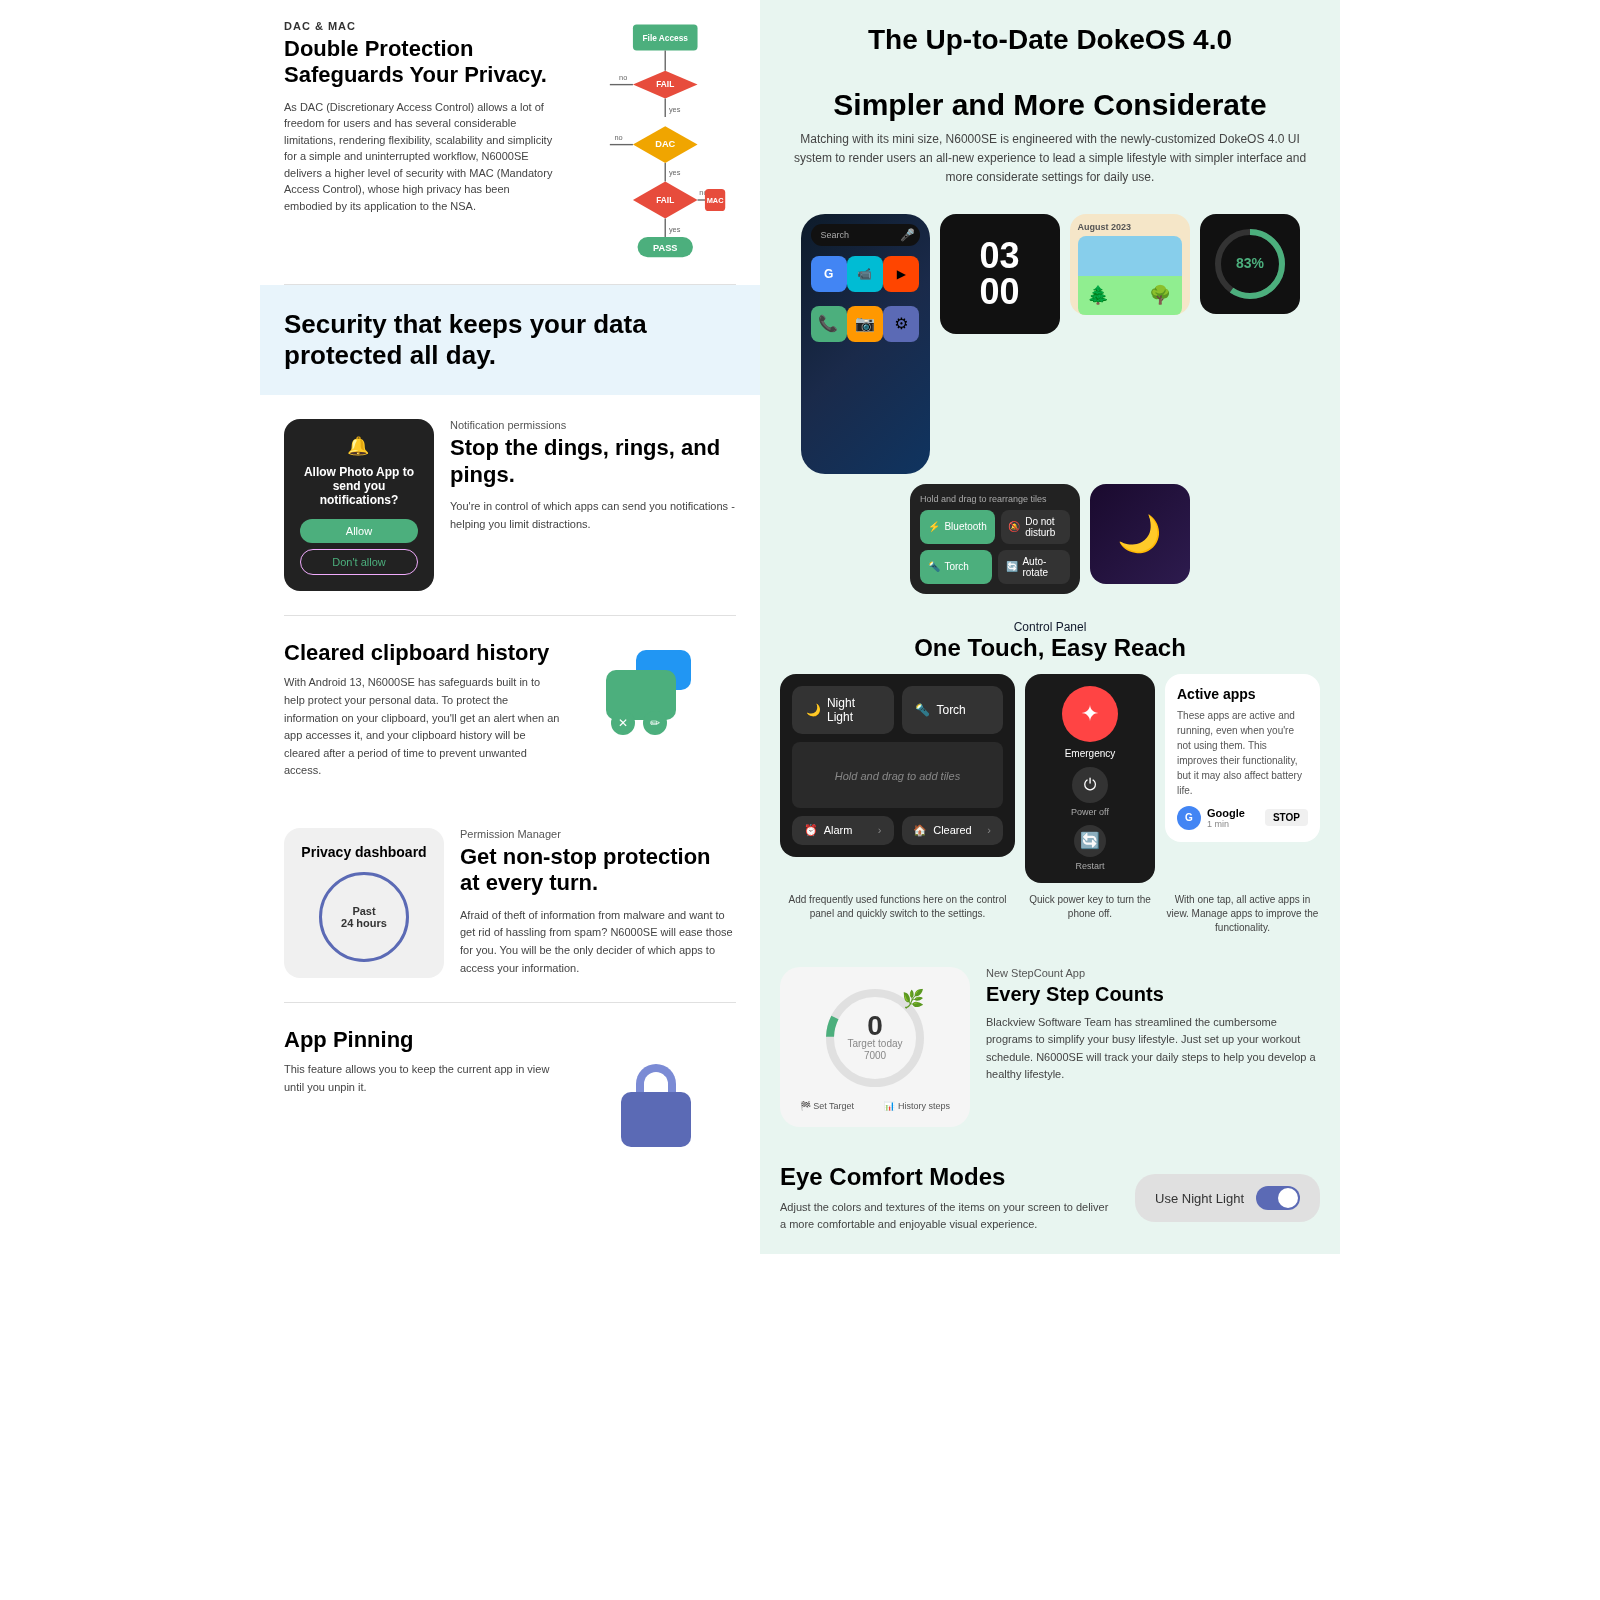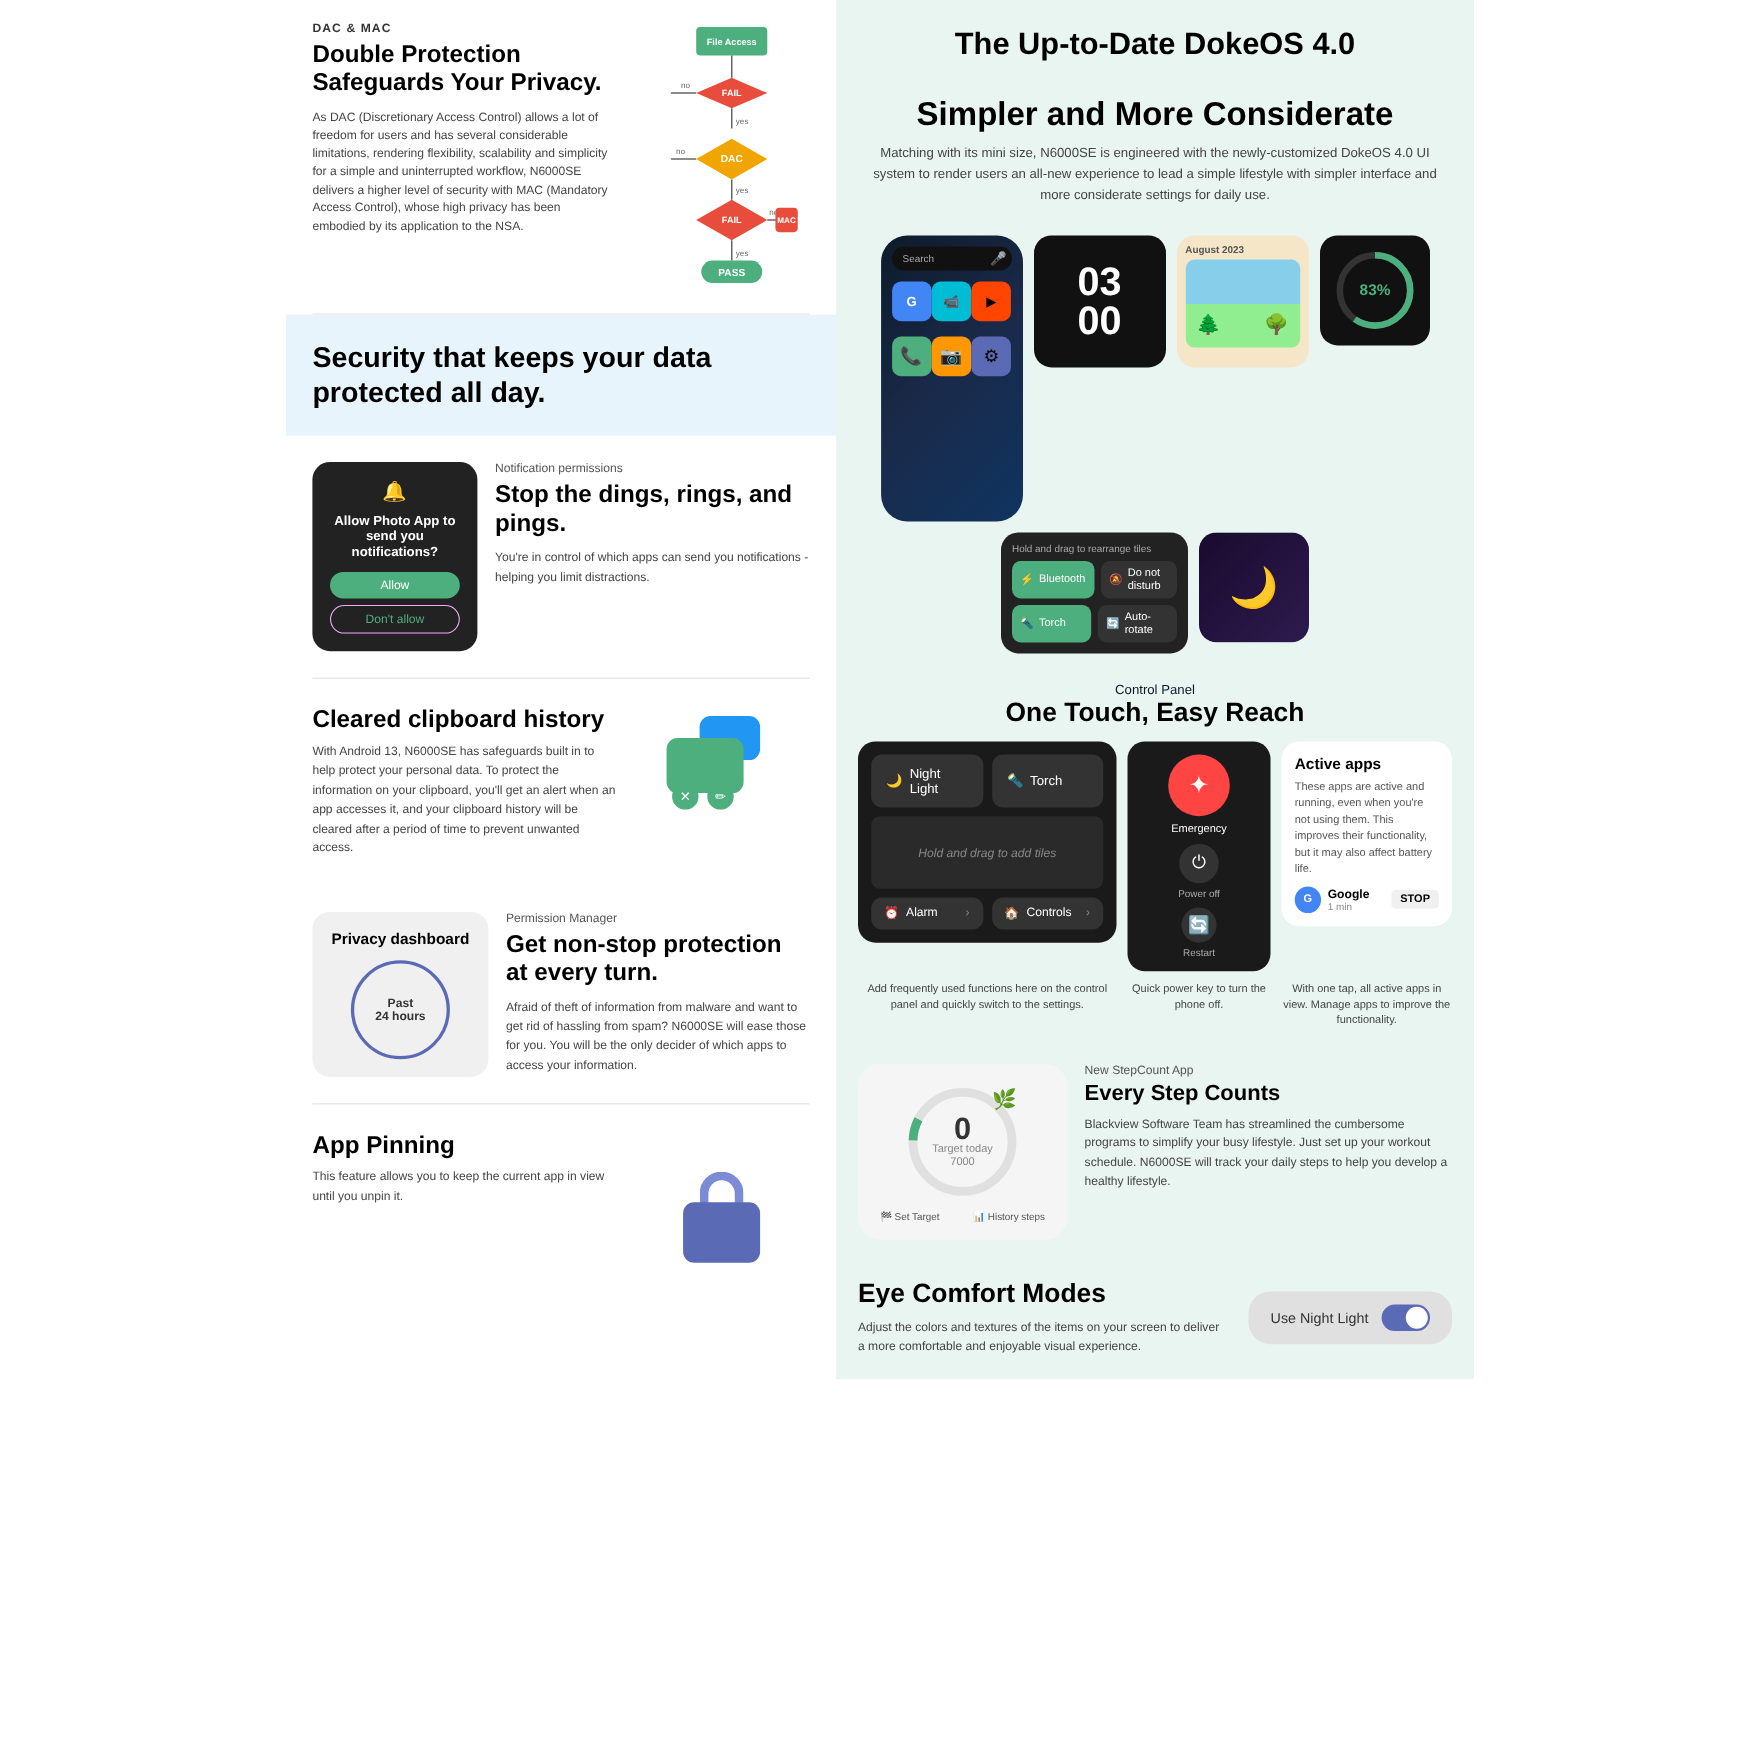--- a/index.html
+++ b/index.html
@@ -265,21 +265,21 @@
           <div style="width:36px;height:36px;background:#ff9800;border-radius:8px;display:flex;justify-content:center;align-items:center;font-size:16px;">📷</div>
           <div style="width:36px;height:36px;background:#5b6ab5;border-radius:8px;display:flex;justify-content:center;align-items:center;font-size:16px;">⚙</div>
         </div>
       </div>
 
       <div class="phone-clock" style="width:120px;height:120px;background:#111;border-radius:16px;display:flex;flex-direction:column;justify-content:center;align-items:center;">
         <div class="clock-time">03</div>
         <div class="clock-time">00</div>
       </div>
 
-      <div style="width:120px;height:120px;background:#f5e6c8;border-radius:16px;padding:8px;overflow:hidden;">
+      <div style="width:120px;height:101px;background:#f5e6c8;border-radius:16px;padding:8px;overflow:hidden;">
         <div style="font-size:9px;font-weight:700;color:#555;margin-bottom:4px;">August 2023</div>
         <div style="width:100%;height:80px;background:linear-gradient(180deg,#87ceeb 50%,#90ee90 50%);border-radius:8px;position:relative;overflow:hidden;">
           <div style="position:absolute;bottom:10px;left:10px;font-size:18px;">🌲</div>
           <div style="position:absolute;bottom:10px;right:10px;font-size:18px;">🌳</div>
         </div>
       </div>
 
       <div style="width:100px;height:100px;background:#111;border-radius:16px;display:flex;justify-content:center;align-items:center;">
         <svg width="80" height="80" viewBox="0 0 80 80">
           <circle cx="40" cy="40" r="32" fill="none" stroke="#333" stroke-width="6"></circle>
@@ -342,21 +342,21 @@
             <span style="color:#888;font-size:11px;">Hold and drag to add tiles</span>
           </div>
           <div style="display:flex;gap:8px;">
             <div style="background:#333;border-radius:10px;padding:8px 12px;display:flex;align-items:center;gap:6px;color:#fff;font-size:11px;flex:1;">
               <span>⏰</span>
               <span>Alarm</span>
               <span style="color:#888;margin-left:auto;">›</span>
             </div>
             <div style="background:#333;border-radius:10px;padding:8px 12px;display:flex;align-items:center;gap:6px;color:#fff;font-size:11px;flex:1;">
               <span>🏠</span>
-              <span>Controls</span>
+              <span>Cleared</span>
               <span style="color:#888;margin-left:auto;">›</span>
             </div>
           </div>
         </div>
 
         <div style="background:#1a1a1a;border-radius:16px;padding:12px;flex:0 0 130px;text-align:center;">
           <div style="background:#ff4444;width:56px;height:56px;border-radius:50%;display:flex;justify-content:center;align-items:center;margin:0 auto 6px;">
             <span style="color:#fff;font-size:22px;">✦</span>
           </div>
           <div style="color:#fff;font-size:10px;margin-bottom:4px;">Emergency</div>

